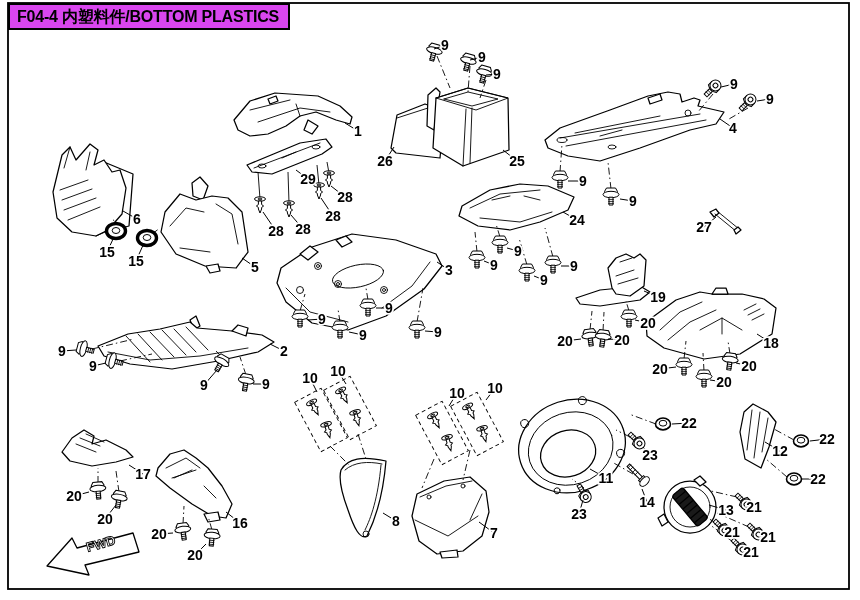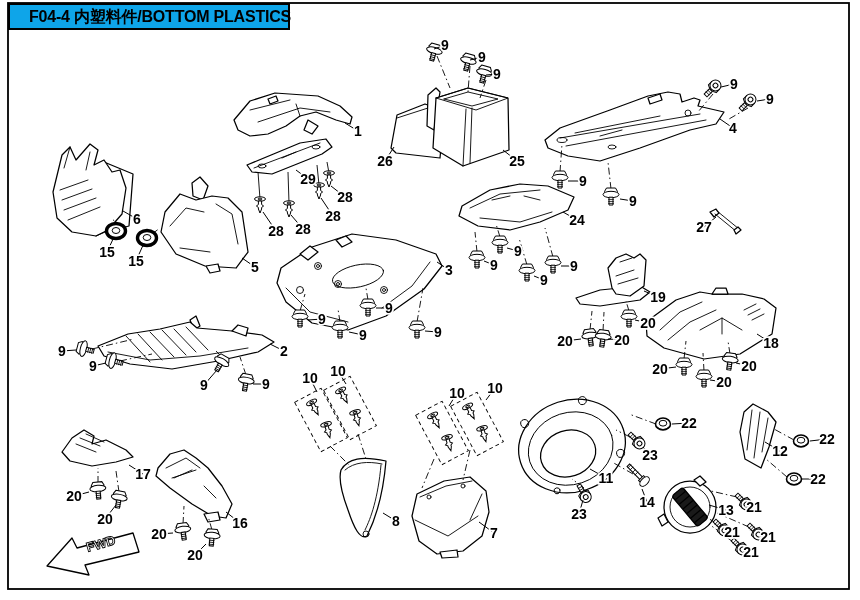--- a/index.html
+++ b/index.html
@@ -11,22 +11,22 @@
       stroke:#000;stroke-width:1.25;fill:#fff;stroke-linejoin:round;stroke-linecap:round;}
   .part .detail{fill:none;stroke-width:0.9;}
   .part .dark{fill:#1a1a1a;stroke:#000;}
   .dd{stroke:#000;stroke-width:0.9;fill:none;stroke-dasharray:7 3 1.5 3;}
   .thin{stroke:#000;stroke-width:0.9;fill:none;}
   .leader{stroke:#000;stroke-width:1;}
   .lbl{font:bold 14px "Liberation Sans",sans-serif;fill:#000;text-anchor:middle;
        paint-order:stroke;stroke:#fff;stroke-width:3.5px;}
   .fast{stroke:#000;stroke-width:1;fill:#fff;}
   .titlebox{position:absolute;left:8px;top:3px;width:282px;height:27px;
-      border:2px solid #000;background:#0ea5e9;box-sizing:border-box;
-      font-weight:bold;font-size:16px;line-height:23px;padding-left:19px;
+      border:2px solid #000;background:#d946ef;box-sizing:border-box;
+      font-weight:bold;font-size:16px;line-height:23px;padding-left:7px;
       white-space:nowrap;letter-spacing:-0.2px;color:#000;}
   .fwdtext{font:bold 13px "Liberation Sans",sans-serif;fill:#fff;stroke:#000;
        stroke-width:0.9px;text-anchor:middle;}
 </style>
 </head>
 <body>
 
 <div class="page">
 <svg width="860" height="600" viewBox="0 0 860 600">
   <defs>

